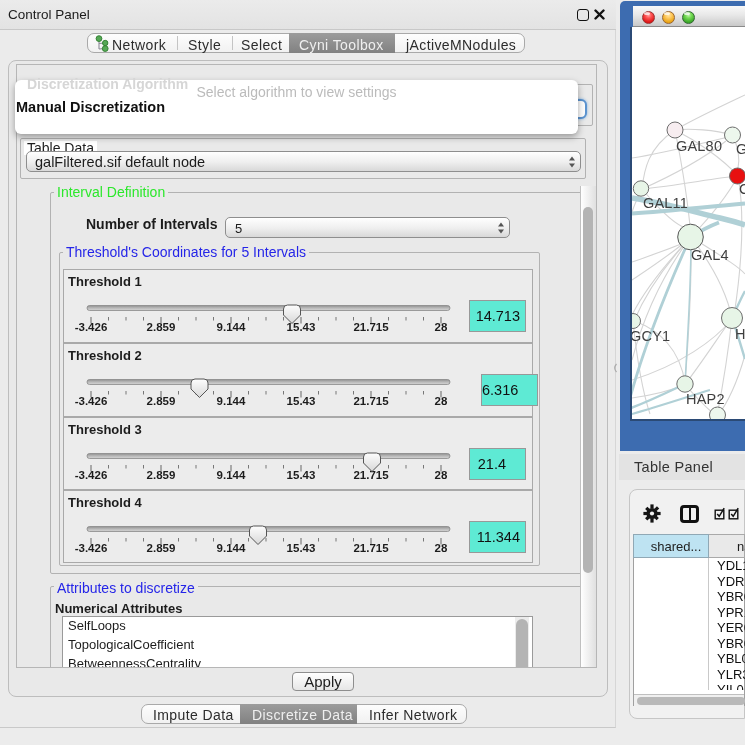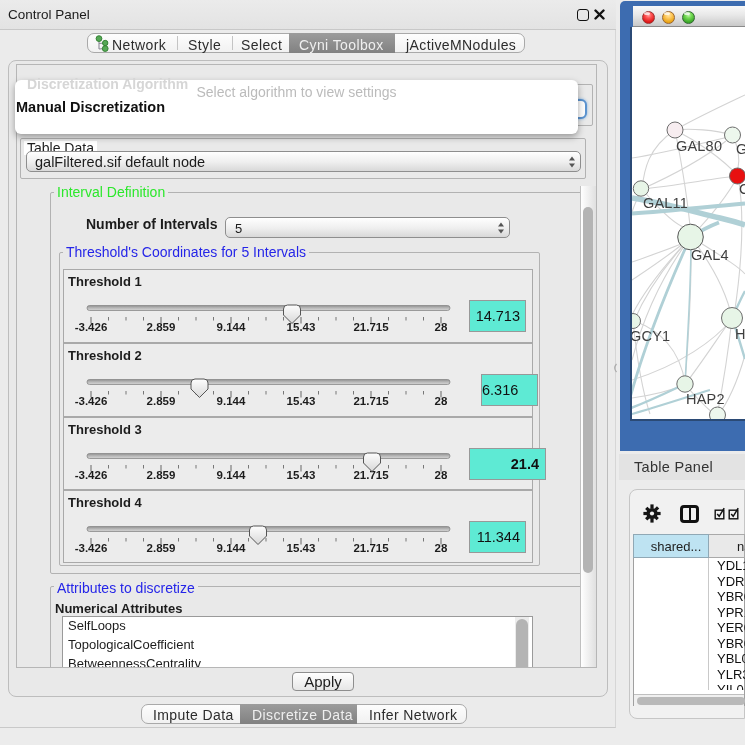--- a/index.html
+++ b/index.html
@@ -207,21 +207,21 @@
         <line x1="360.5" y1="48" x2="360.5" y2="51.5" stroke="#777777" stroke-width="1"></line>
         <line x1="378.0" y1="48" x2="378.0" y2="54.5" stroke="#666" stroke-width="1"></line>
       <text x="28" y="62" text-anchor="middle" font-size="11.5" font-weight="bold" fill="#1c1c1c" font-family="Liberation Sans, sans-serif">-3.426</text>
         <text x="98" y="62" text-anchor="middle" font-size="11.5" font-weight="bold" fill="#1c1c1c" font-family="Liberation Sans, sans-serif">2.859</text>
         <text x="168" y="62" text-anchor="middle" font-size="11.5" font-weight="bold" fill="#1c1c1c" font-family="Liberation Sans, sans-serif">9.144</text>
         <text x="238" y="62" text-anchor="middle" font-size="11.5" font-weight="bold" fill="#1c1c1c" font-family="Liberation Sans, sans-serif">15.43</text>
         <text x="308" y="62" text-anchor="middle" font-size="11.5" font-weight="bold" fill="#1c1c1c" font-family="Liberation Sans, sans-serif">21.715</text>
         <text x="378" y="62" text-anchor="middle" font-size="11.5" font-weight="bold" fill="#1c1c1c" font-family="Liberation Sans, sans-serif">28</text>
       <path d="M300.5,46 L300.5,40 Q300.5,36 304.5,36 L313.5,36 Q317.5,36 317.5,40 L317.5,46 L309.0,54.5 Z" fill="url(#thg417)" stroke="#555" stroke-width="1"></path>
     </svg>
-    <div class="a vbox" style="left:469px;top:448px;width:77px;height:32px;line-height:30px;padding-right:6px;font-weight:bold;">21.4</div>
+    <div class="a vbox" style="left:469px;top:448px;width:57px;height:32px;line-height:30px;padding-right:19px;">21.4</div>
 
     <div class="a tpanel" style="left:63px;top:490px;width:470px;height:73px;"></div>
     <div class="a t13 bold" style="left:68px;top:495px;">Threshold 4</div>
     <svg class="a" style="left:63px;top:490px;" width="470" height="73" viewBox="0 0 470 73">
       <defs>
           <linearGradient id="thg490" x1="0" y1="0" x2="0" y2="1">
             <stop offset="0" stop-color="#fdfdfd"></stop>
             <stop offset="1" stop-color="#d8d8d8"></stop>
           </linearGradient>
       <linearGradient id="trk490" x1="0" y1="0" x2="0" y2="1">

